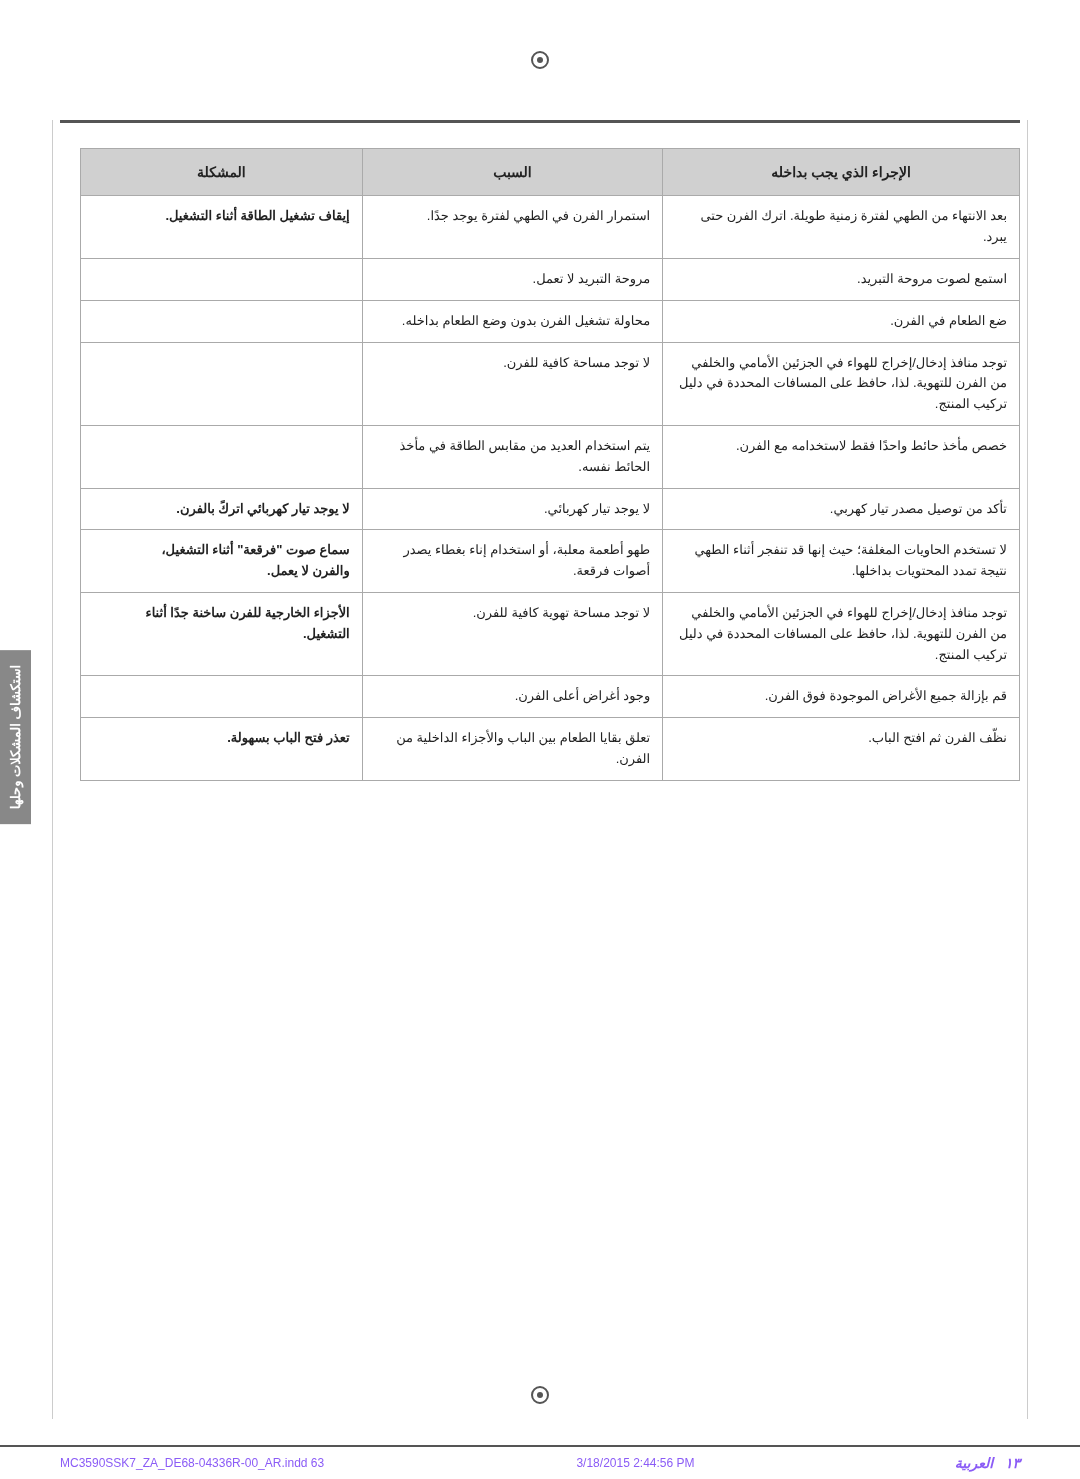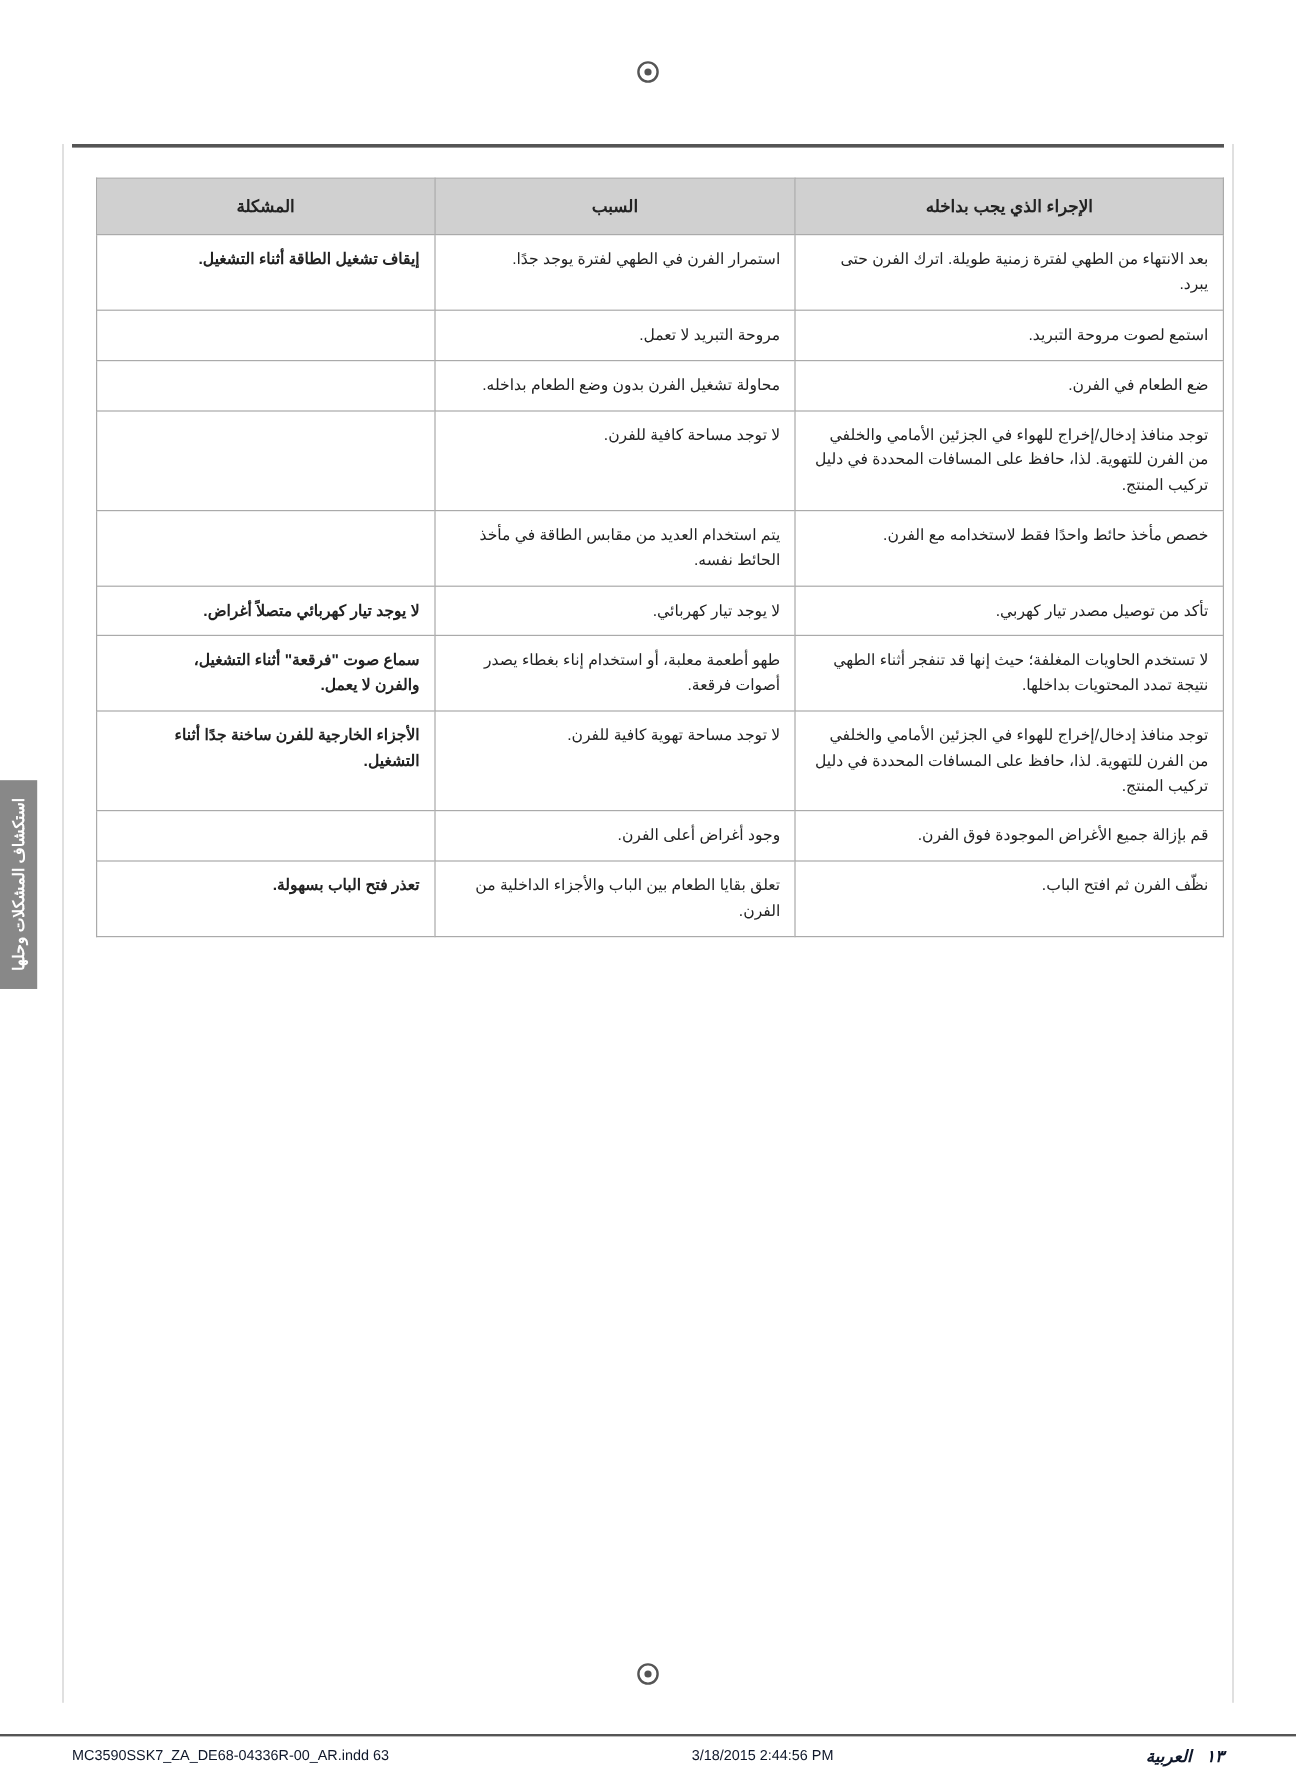--- a/index.html
+++ b/index.html
@@ -159,21 +159,21 @@
     }
 
     
     .footer {
       border-top: 2px solid #555;
       padding: 8px 60px;
       display: flex;
       justify-content: space-between;
       align-items: center;
       font-size: 12px;
-      color: #0f172a;
+      color: #8b5cf6;
       direction: ltr;
     }
 
     .footer-left {
       direction: ltr;
     }
 
     .footer-right {
       direction: rtl;
       font-weight: bold;
@@ -261,21 +261,21 @@
             <td class="problem-cell"></td>
           </tr>
           <tr>
             <td>خصص مأخذ حائط واحدًا فقط لاستخدامه مع الفرن.</td>
             <td>يتم استخدام العديد من مقابس الطاقة في مأخذ الحائط نفسه.</td>
             <td class="problem-cell"></td>
           </tr>
           <tr>
             <td>تأكد من توصيل مصدر تيار كهربي.</td>
             <td>لا يوجد تيار كهربائي.</td>
-            <td class="problem-cell">لا يوجد تيار كهربائي متصلاً أغراض.</td>
+            <td class="problem-cell">لا يوجد تيار كهربائي اتركً بالفرن.</td>
           </tr>
           <tr>
             <td>لا تستخدم الحاويات المغلفة؛ حيث إنها قد تنفجر أثناء الطهي نتيجة تمدد المحتويات بداخلها.</td>
             <td>طهو أطعمة معلبة، أو استخدام إناء بغطاء يصدر أصوات فرقعة.</td>
             <td class="problem-cell">سماع صوت "فرقعة" أثناء التشغيل، والفرن لا يعمل.</td>
           </tr>
           <tr>
             <td>توجد منافذ إدخال/إخراج للهواء في الجزئين الأمامي والخلفي من الفرن للتهوية. لذا، حافظ على المسافات المحددة في دليل تركيب المنتج.</td>
             <td>لا توجد مساحة تهوية كافية للفرن.</td>
             <td class="problem-cell">الأجزاء الخارجية للفرن ساخنة جدًا أثناء التشغيل.</td>

